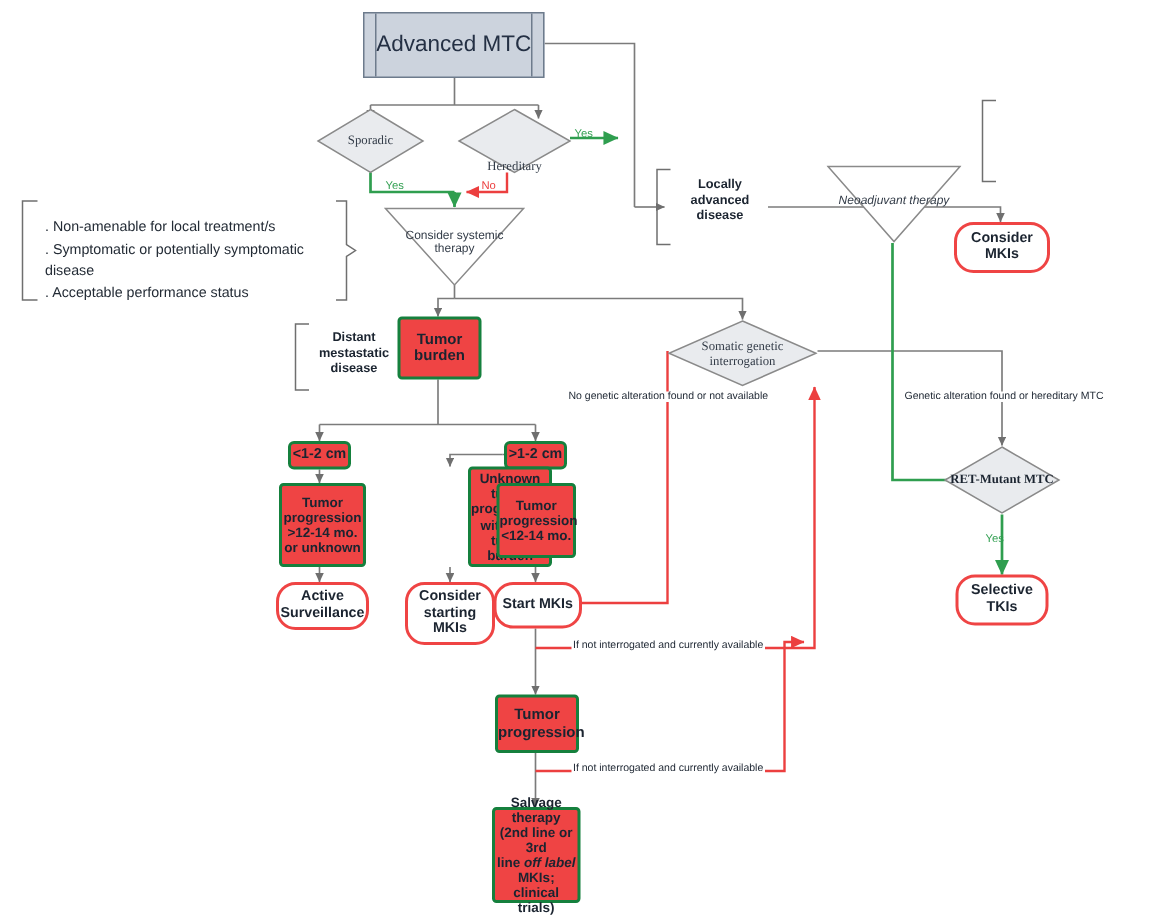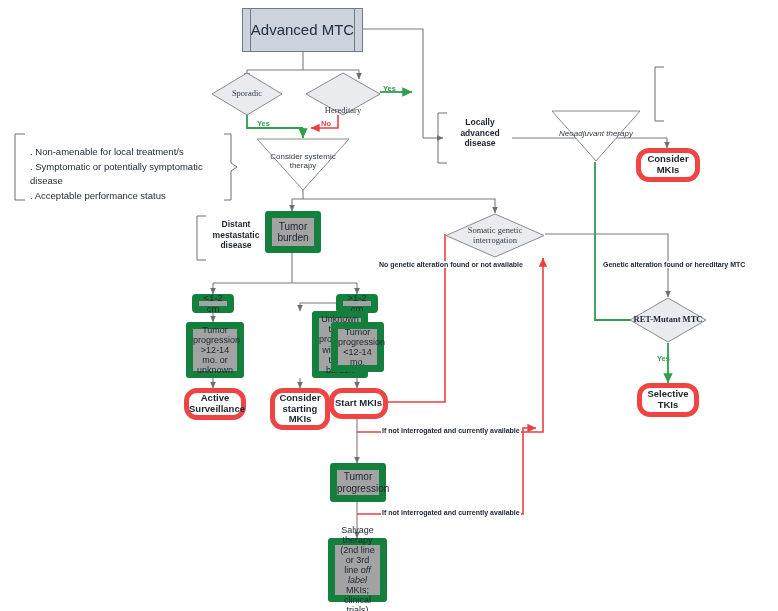--- a/index.html
+++ b/index.html
@@ -23,45 +23,45 @@
     font-size:15px;color:#243044;
   }
   .proc::before,.proc::after{
     content:"";position:absolute;top:0;bottom:0;width:1px;background:#6d7b8c;
   }
   .proc::before{left:7px;}
   .proc::after{right:7px;}
 
   
   .term{
-    background:#ffffff;border:5px solid #ef4444;border-radius:13px;
+    background:#ffffff;border:2px solid #ef4444;border-radius:13px;
     font-size:9.5px;font-weight:bold;color:#1b2430;
   }
   
   .rect{
-    background:#a3a3a3;border:7px solid #15803d;border-radius:3px;
-    font-size:9px;font-weight:normal;color:#1b2430;
+    background:#ef4444;border:2px solid #15803d;border-radius:3px;
+    font-size:9px;font-weight:bold;color:#1b2430;
   }
   .rect.big{font-size:10px;}
   .rect.pill{border-radius:4px;font-size:9.5px;}
 
   
   .diamond{background:transparent;font-family:Liberation Serif, serif;}
   .diamond .dshape{position:absolute;left:0;top:0;width:100%;height:100%;}
   .diamond .lbl{position:relative;z-index:2;font-size:8.5px;color:#333c48;}
 
   
   .tri{background:transparent;}
   .tri .tshape{position:absolute;left:0;top:0;width:100%;height:100%;}
   .tri .lbl{position:relative;z-index:2;font-size:8px;color:#333c48;}
 
   
   .note{position:absolute;font-size:8.5px;font-weight:bold;color:#1b2430;line-height:1.25;text-align:center;}
   .note.left{text-align:left;font-weight:normal;font-size:9.5px;line-height:1.55;color:#232b35;}
-  .elabel{position:absolute;font-size:7.5px;font-weight:bold;color:#1b2430;background:#fff;padding:0 1px;line-height:1;}
+  .elabel{position:absolute;font-size:7.5px;font-weight:normal;color:#1b2430;background:#fff;padding:0 1px;line-height:1;}
   .elabel.tiny{font-size:7px;}
   .elabel.nobg{background:transparent;}
   .ital{font-style:italic;}
 </style>
 </head>
 <body>
 
 <div id="canvas">
 
   <svg id="edges" viewBox="0 0 778 611">

